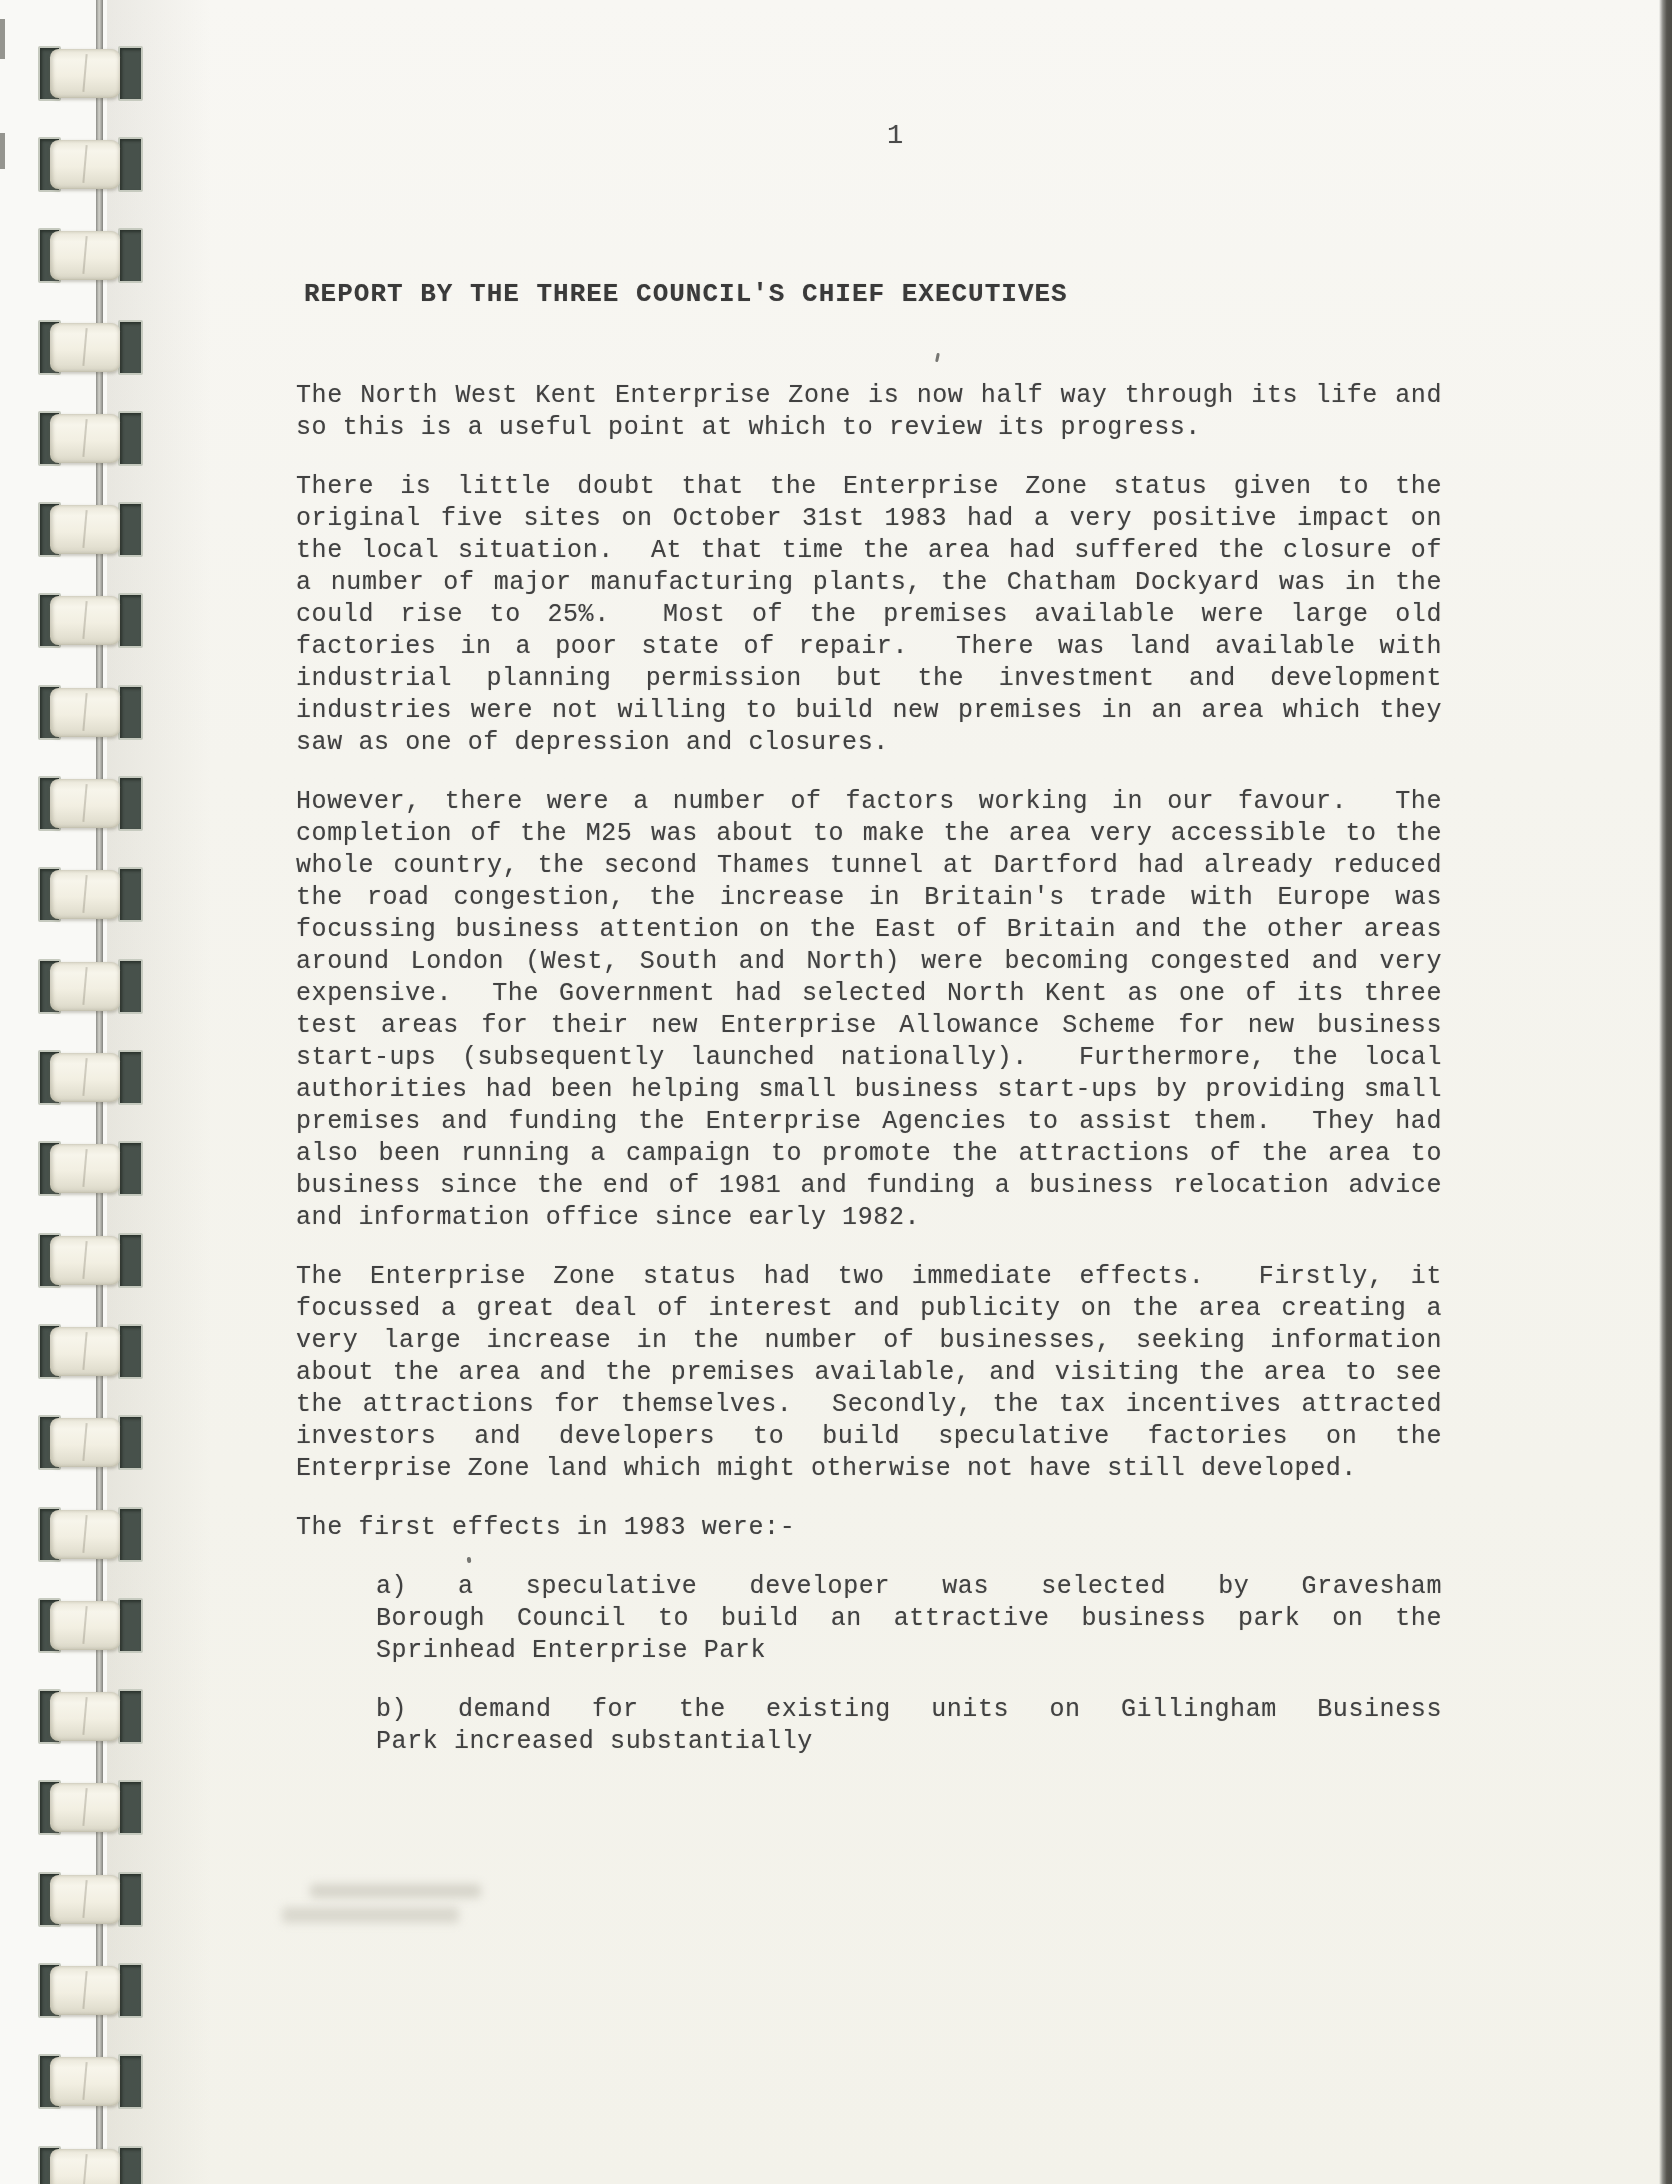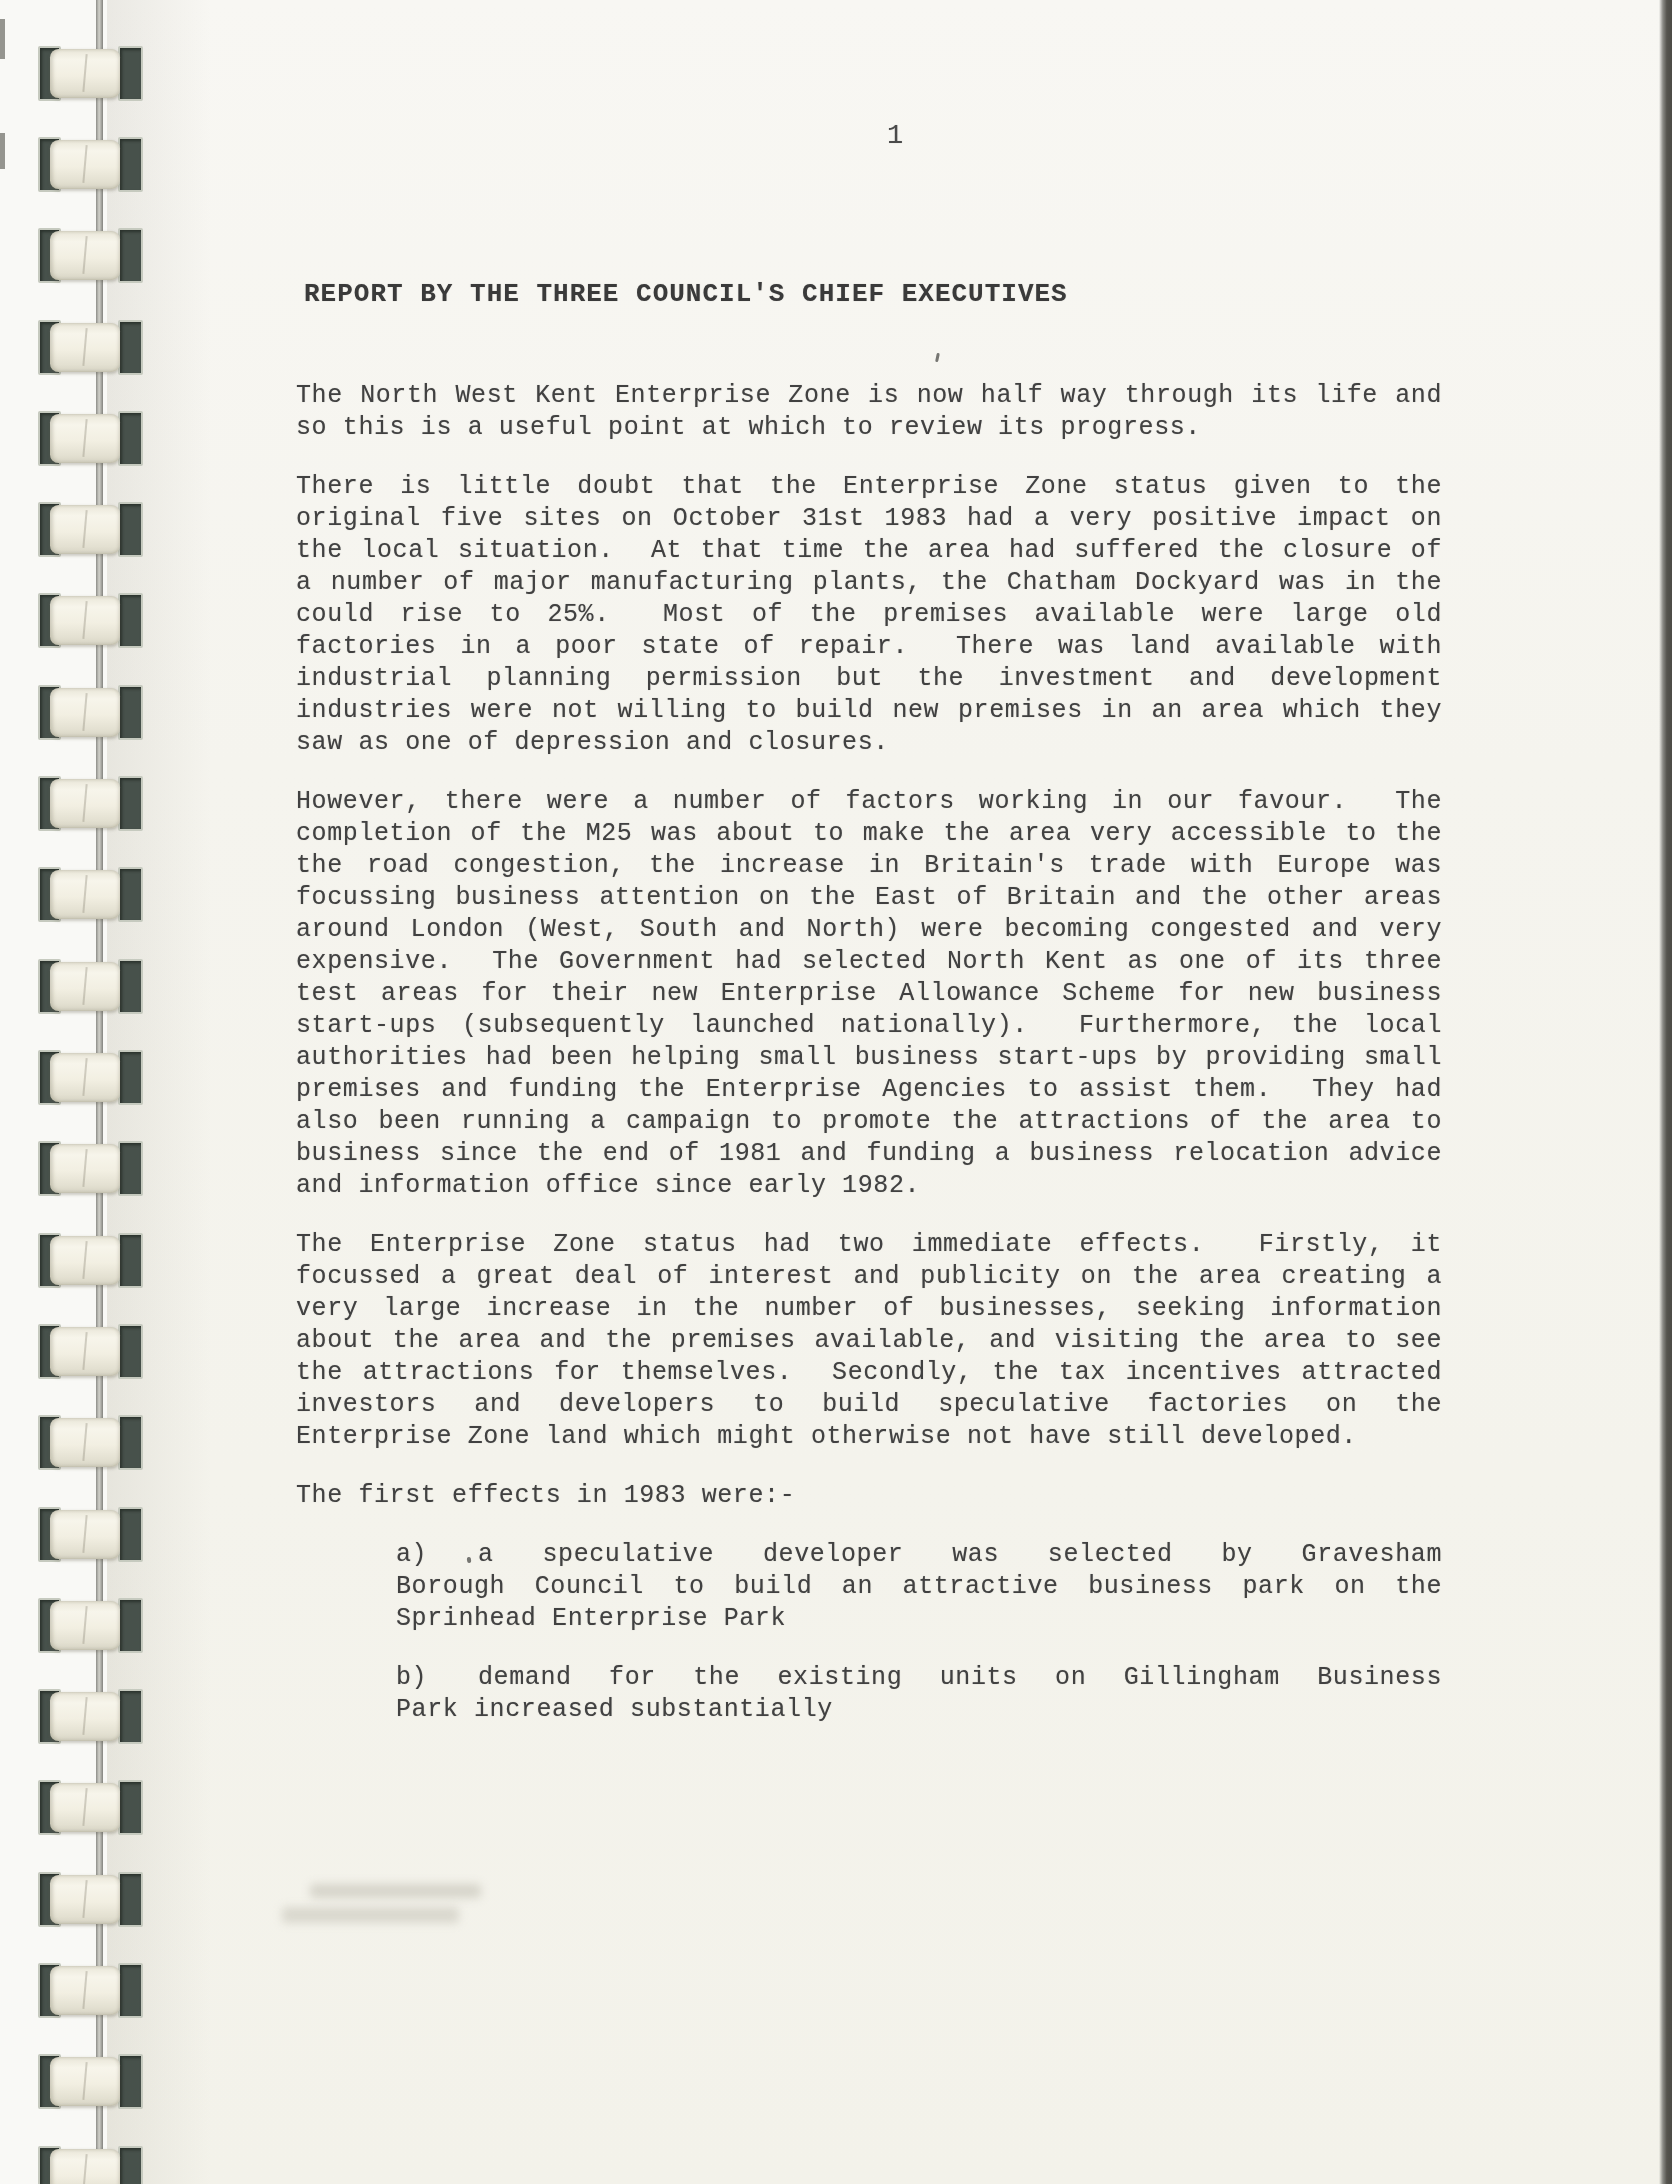--- a/index.html
+++ b/index.html
@@ -48,21 +48,21 @@
   
   .typed { text-shadow:0 0 1px rgba(70,70,70,.35); }
   #page-number { position:absolute; left:857px; top:120px; width:76px; z-index:4;
     font-size:27px; line-height:32px; text-align:center; color:#4a4a4a; }
   #report-title { position:absolute; left:304px; top:278px; width:1146px; z-index:4;
     font-size:26px; line-height:32px; font-weight:bold; letter-spacing:1px;
     text-align:left; color:#3a3a3a; }
   #document-body { position:absolute; left:296px; top:380px; width:1146px; z-index:4;
     font-size:25px; line-height:32px; letter-spacing:0.6px; }
   .block { margin:0 0 27px 0; }
-  .block.item { margin-left:100px; }
+  .block.item { margin-left:80px; }
   .line { height:32px; text-align:justify; text-align-last:justify; white-space:pre-wrap; }
   .line.last { text-align-last:left; }
   .item-label { display:inline-block; width:82px; }
 </style>
 </head>
 <body>
 
 <div id="scan">
   <div class="left-strip"></div>
   <div class="spine-shadow"></div>
@@ -207,20 +207,21 @@
         <div class="line">a number of major manufacturing plants, the Chatham Dockyard was in the</div>
         <div class="line">could rise to 25%.  Most of the premises available were large old</div>
         <div class="line">factories in a poor state of repair.  There was land available with</div>
         <div class="line">industrial planning permission but the investment and development</div>
         <div class="line">industries were not willing to build new premises in an area which they</div>
         <div class="line last">saw as one of depression and closures.</div>
       </div>
       <div class="block">
         <div class="line">However, there were a number of factors working in our favour.  The</div>
         <div class="line">completion of the M25 was about to make the area very accessible to the</div>
+        <div class="line">whole country, the second Thames tunnel at Dartford had already reduced</div>
         <div class="line">the road congestion, the increase in Britain's trade with Europe was</div>
         <div class="line">focussing business attention on the East of Britain and the other areas</div>
         <div class="line">around London (West, South and North) were becoming congested and very</div>
         <div class="line">expensive.  The Government had selected North Kent as one of its three</div>
         <div class="line">test areas for their new Enterprise Allowance Scheme for new business</div>
         <div class="line">start-ups (subsequently launched nationally).  Furthermore, the local</div>
         <div class="line">authorities had been helping small business start-ups by providing small</div>
         <div class="line">premises and funding the Enterprise Agencies to assist them.  They had</div>
         <div class="line">also been running a campaign to promote the attractions of the area to</div>
         <div class="line">business since the end of 1981 and funding a business relocation advice</div>

